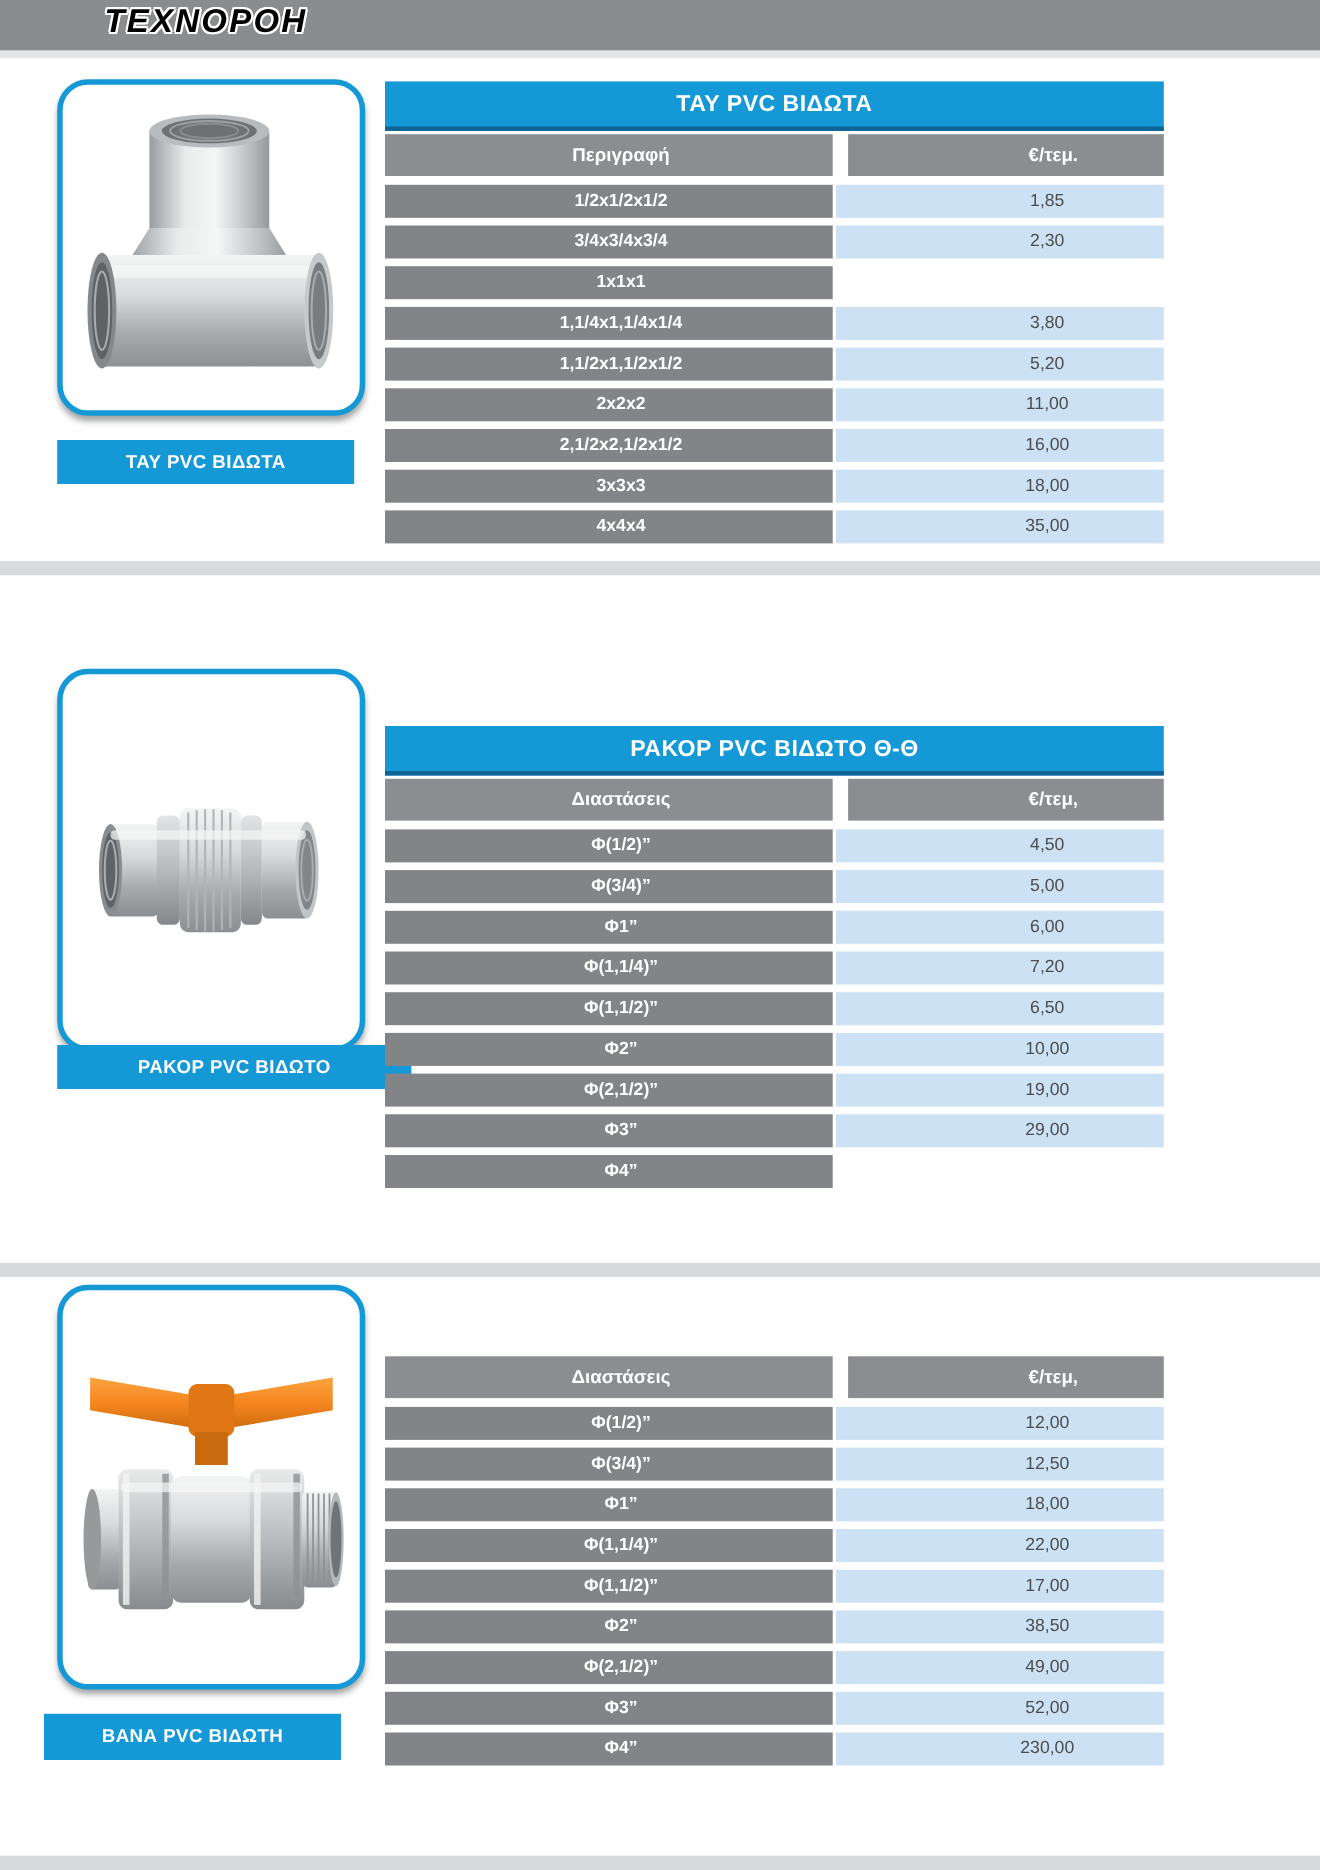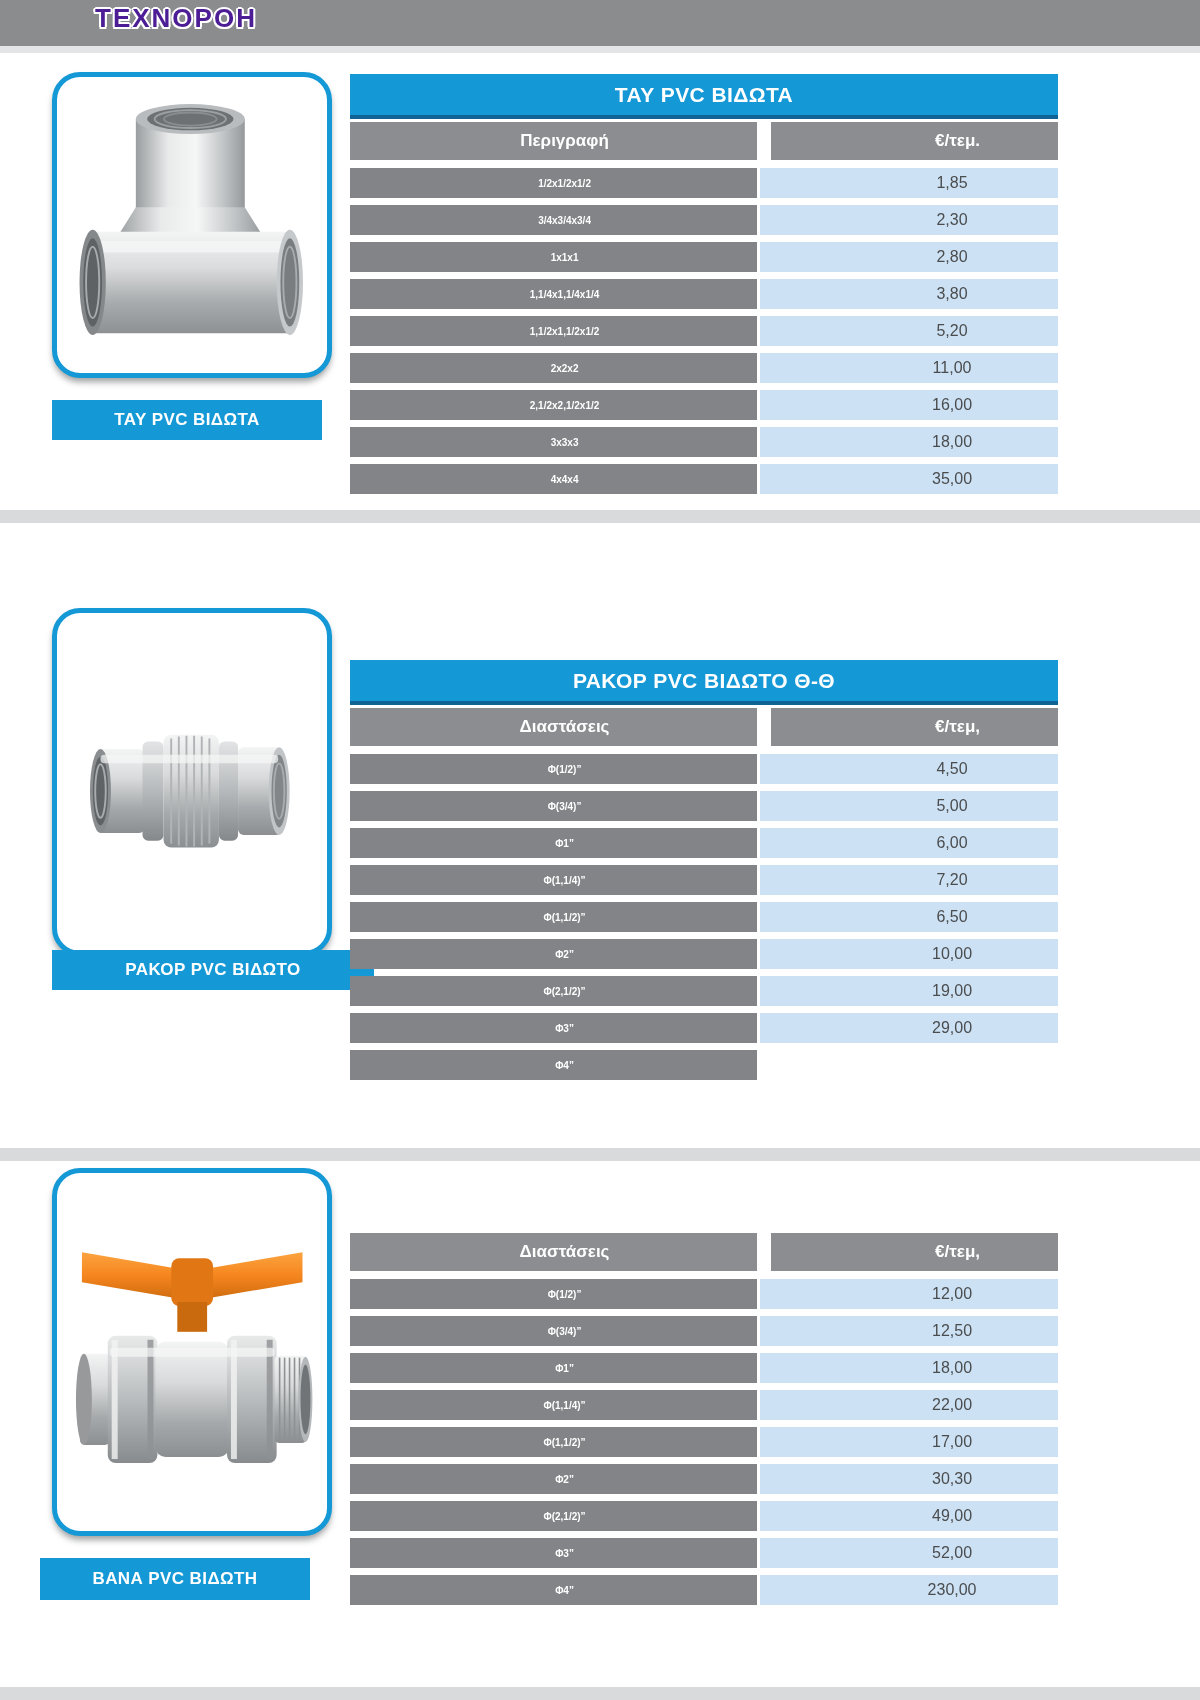--- a/index.html
+++ b/index.html
@@ -5,22 +5,22 @@
   html,body{margin:0;padding:0;background:#ffffff;}
   .page{
     position:relative;width:1200px;height:1700px;overflow:hidden;
     background:#ffffff;font-family:"Liberation Sans", sans-serif;
   }
   
   .topbar{position:absolute;left:0;top:0;width:1200px;height:46px;background:#8A8C8E;}
   .topbar-strip{position:absolute;left:0;top:46px;width:1200px;height:7px;background:#E4E5E6;}
   .logo{
     position:absolute;left:95px;top:3px;
-    font-size:26px;font-weight:900;letter-spacing:2px;
-    color:#4c1d95;
+    font-size:30px;font-weight:900;font-style:italic;letter-spacing:2px;
+    color:#000000;
     text-shadow:-2px 0 0 #fff,2px 0 0 #fff,0 -2px 0 #fff,0 2px 0 #fff,
                 -1.5px -1.5px 0 #fff,1.5px -1.5px 0 #fff,-1.5px 1.5px 0 #fff,1.5px 1.5px 0 #fff;
   }
   
   .divider{position:absolute;left:0;width:1200px;height:13px;background:#D9DADB;}
   
   .card{
     position:absolute;background:#ffffff;border:5px solid #1598D6;border-radius:28px;
     box-shadow:0 5px 6px -1px rgba(110,112,114,0.65);
     display:flex;align-items:center;justify-content:center;overflow:hidden;
@@ -41,21 +41,21 @@
   }
   .thead{display:flex;gap:14px;height:38px;margin-bottom:8px;}
   .hcell{
     display:flex;align-items:center;justify-content:center;
     background:#8B8D90;color:#ffffff;font-size:17px;font-weight:bold;
   }
   .cell-desc{width:57.5%;box-sizing:border-box;padding-left:22px;}
   .cell-price{flex:1;box-sizing:border-box;padding-left:86px;}
   .trow{display:flex;gap:3px;height:30px;margin-bottom:7px;}
   .tcell{display:flex;align-items:center;justify-content:center;}
-  .tcell.cell-desc{background:#828487;color:#ffffff;font-size:10px;font-weight:bold;}
+  .tcell.cell-desc{background:#828487;color:#ffffff;font-size:16px;font-weight:bold;}
   .tcell.cell-price{background:#CCE2F4;color:#4B4C4E;font-size:16px;}
 </style>
 </head>
 <body>
 
 <div class="page">
 
   <div class="topbar"></div>
   <div class="topbar-strip"></div>
   <div class="logo">ΤΕΧΝΟΡΟΗ</div>
@@ -115,21 +115,20 @@
         <div class="trow">
           <div class="tcell cell-desc">1/2x1/2x1/2</div>
           <div class="tcell cell-price">1,85</div>
         </div>
         <div class="trow">
           <div class="tcell cell-desc">3/4x3/4x3/4</div>
           <div class="tcell cell-price">2,30</div>
         </div>
         <div class="trow">
           <div class="tcell cell-desc">1x1x1</div>
-          <div class="tcell cell-price">2,80</div>
         </div>
         <div class="trow">
           <div class="tcell cell-desc">1,1/4x1,1/4x1/4</div>
           <div class="tcell cell-price">3,80</div>
         </div>
         <div class="trow">
           <div class="tcell cell-desc">1,1/2x1,1/2x1/2</div>
           <div class="tcell cell-price">5,20</div>
         </div>
         <div class="trow">
@@ -317,21 +316,21 @@
         <div class="trow">
           <div class="tcell cell-desc">Φ(1,1/4)”</div>
           <div class="tcell cell-price">22,00</div>
         </div>
         <div class="trow">
           <div class="tcell cell-desc">Φ(1,1/2)”</div>
           <div class="tcell cell-price">17,00</div>
         </div>
         <div class="trow">
           <div class="tcell cell-desc">Φ2”</div>
-          <div class="tcell cell-price">30,30</div>
+          <div class="tcell cell-price">38,50</div>
         </div>
         <div class="trow">
           <div class="tcell cell-desc">Φ(2,1/2)”</div>
           <div class="tcell cell-price">49,00</div>
         </div>
         <div class="trow">
           <div class="tcell cell-desc">Φ3”</div>
           <div class="tcell cell-price">52,00</div>
         </div>
         <div class="trow">

